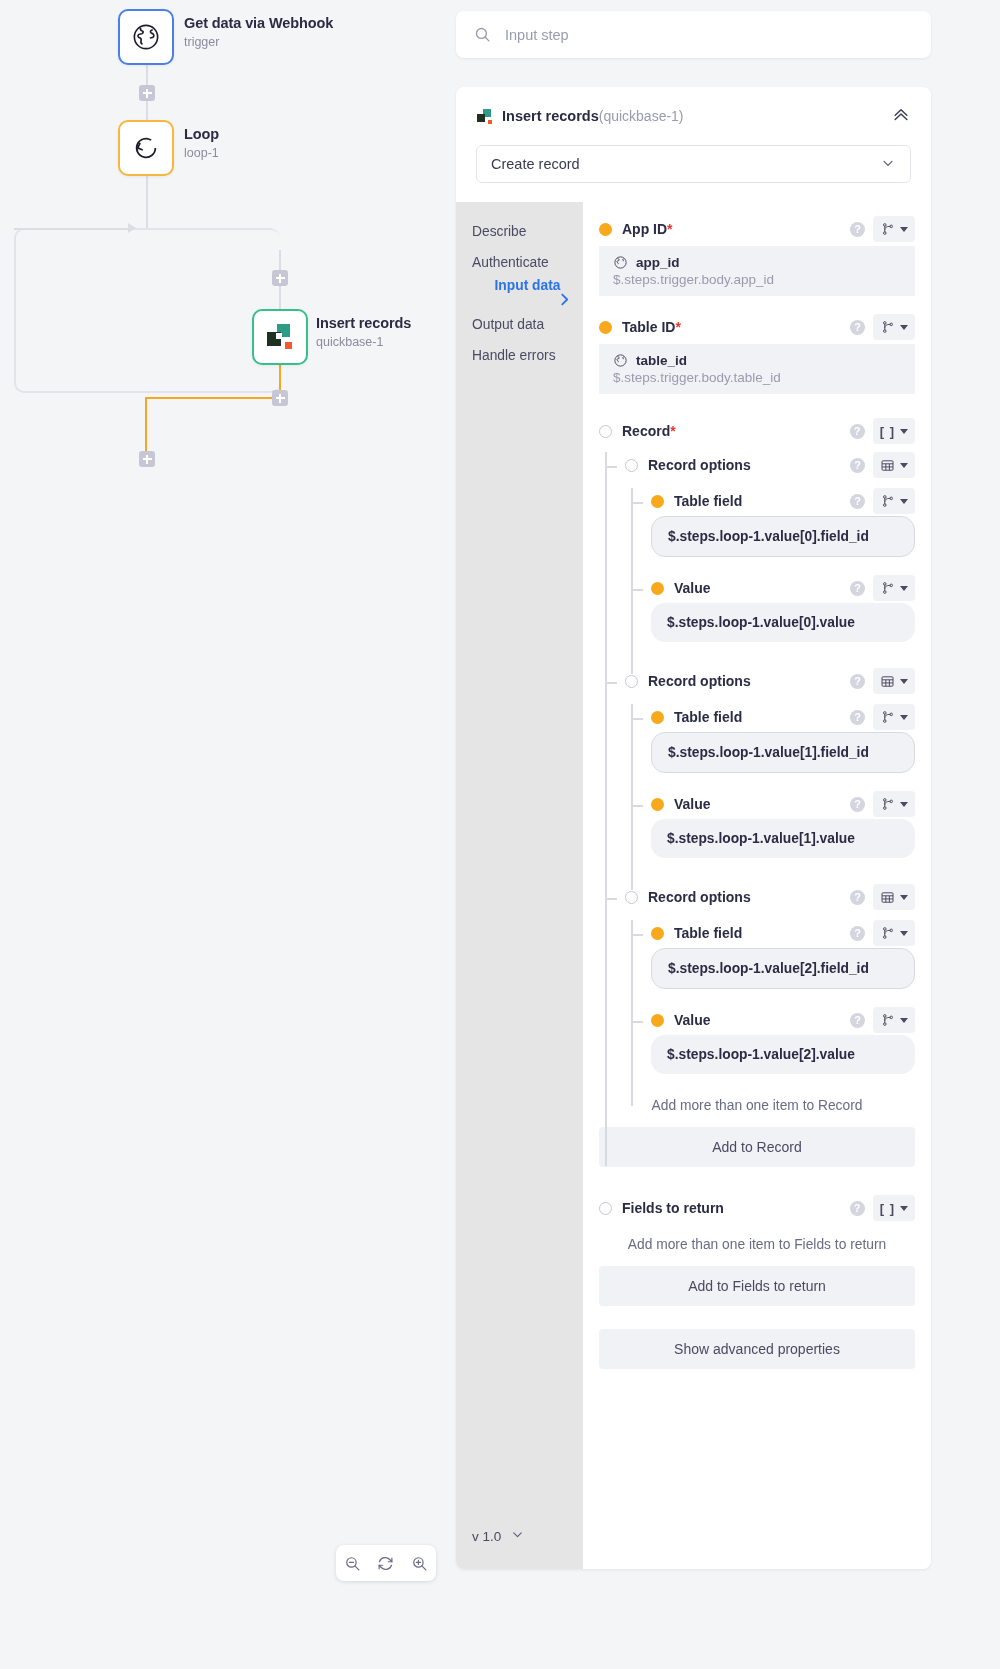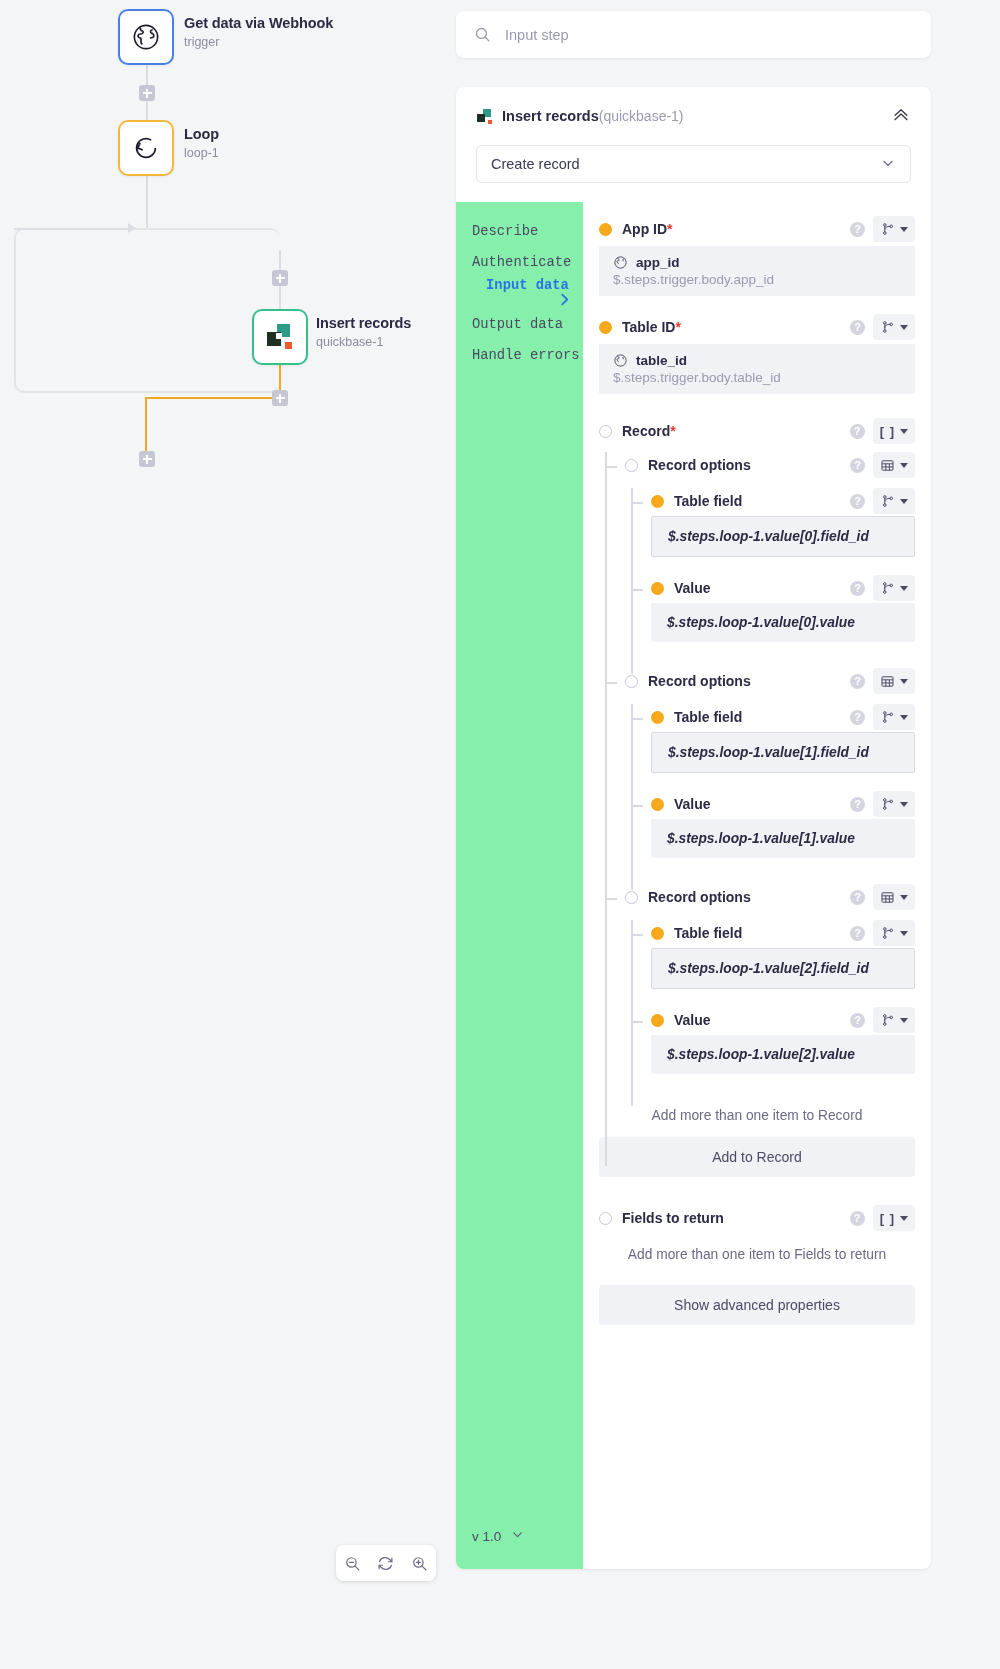--- a/index.html
+++ b/index.html
@@ -83,23 +83,22 @@
   .collapse-btn { margin-left: auto; cursor: pointer; }
 
   .op-select {
     margin: 17px 20px 0 20px; height: 38px; border: 1px solid #e3e4ea; border-radius: 6px;
     display: flex; align-items: center; padding: 0 14px; font-size: 14.5px; color: #3a3a52;
   }
   .op-select .chev { margin-left: auto; }
 
   .card-body { display: flex; margin-top: 19px; height: 1374px; }
   .side-nav {
-    width: 127px; flex: 0 0 auto; background: #86efac;
+    width: 127px; flex: 0 0 auto; background: #e5e5e5;
     padding: 14px 0 0 16px;
-    font-family: Liberation Mono, monospace;
   }
   .nav-item {
     display: flex; align-items: center; height: 31px; font-size: 13.8px; color: #4a4a63;
   }
   .nav-item.active { color: #2a74e8; font-weight: bold; flex-direction: column; }
   .nav-item .arrow { margin-left: auto; margin-right: 14px; color: #2a74e8; font-size: 13px; }
 
   .fields {
     flex: 1 1 auto; padding: 12px 16px 0 16px; overflow: hidden;
   }
@@ -124,22 +123,22 @@
   .typebtn .brk { font-size: 13px; font-weight: bold; letter-spacing: 1px; color: #4a4a63; }
   .tri { width: 0; height: 0; border-left: 4.5px solid transparent; border-right: 4.5px solid transparent; border-top: 5px solid #4a4a63; }
 
   .chip {
     background: #f1f2f5; border-radius: 0; padding: 9px 14px; margin-top: 2px;
   }
   .chip-title { font-size: 13.5px; font-weight: bold; color: #2b2b45; display: flex; align-items: center; gap: 8px; }
   .chip-path { font-size: 13.5px; color: #9a9ab0; margin-top: 2px; }
 
   .valuebox {
-    background: #f1f2f5; border-radius: 2px; padding: 12px 16px;
-    font-size: 13.8px; font-weight: bold; color: #2b2b45; font-style: italic;
+    background: #f1f2f5; border-radius: 14px; padding: 12px 16px;
+    font-size: 13.8px; font-weight: bold; color: #2b2b45;
   }
   .valuebox.focused { background: #f1f2f5; border: 1.5px solid #d9dae1; }
 
   .tree { position: relative; }
   .vline { position: absolute; width: 1.5px; background: #d9dae1; }
   .hline { position: absolute; height: 1.5px; width: 12px; background: #d9dae1; }
 
   .hint { font-size: 13.8px; color: #6a6a85; text-align: center; padding: 14px 0 0 0; }
   .bigbtn {
     background: #f1f2f5; border-radius: 4px; height: 40px;
@@ -547,36 +546,37 @@
                         <span class="tri"></span>
                       </span>
                     </span>
                   </div>
                   <div class="valuebox">$.steps.loop-1.value[2].value</div>
                 </div>
               </div>
             </div>
           </div>
 
-          <div class="hint" style="padding-top:34px;">Add more than one item to Record</div>
+          <div class="hint" style="padding-top:24px;">Add more than one item to Record</div>
           <div class="bigbtn">Add to Record</div>
 
           <div class="frow" style="margin-top:26px;">
             <span class="bullet hollow"></span>
             <span class="flabel">Fields to return</span>
             <span class="fctrl">
               <span class="help">?</span>
               <span class="typebtn">
                 <span class="brk">[ ]</span>
                 <span class="tri"></span>
               </span>
             </span>
           </div>
 
           <div class="hint" style="padding-top:14px;">Add more than one item to Fields to return</div>
+          <div class="bigbtn">Add to Fields to return</div>
           <div class="bigbtn" style="margin-top:23px;">Show advanced properties</div>
         </div>
       </div>
 
       <div class="version">
         <span>v 1.0</span>
         <span>
           <svg width="15" height="15" viewBox="0 0 24 24" fill="none" stroke="#5a5a75" stroke-width="1.8">
             <path d="M6 9.5 12 15.5 18 9.5" stroke-linecap="round" stroke-linejoin="round"></path>
           </svg>

